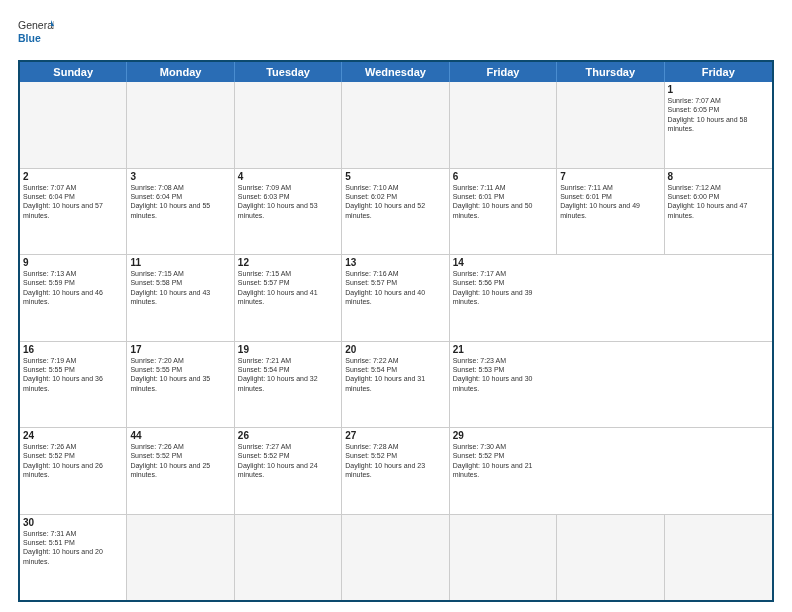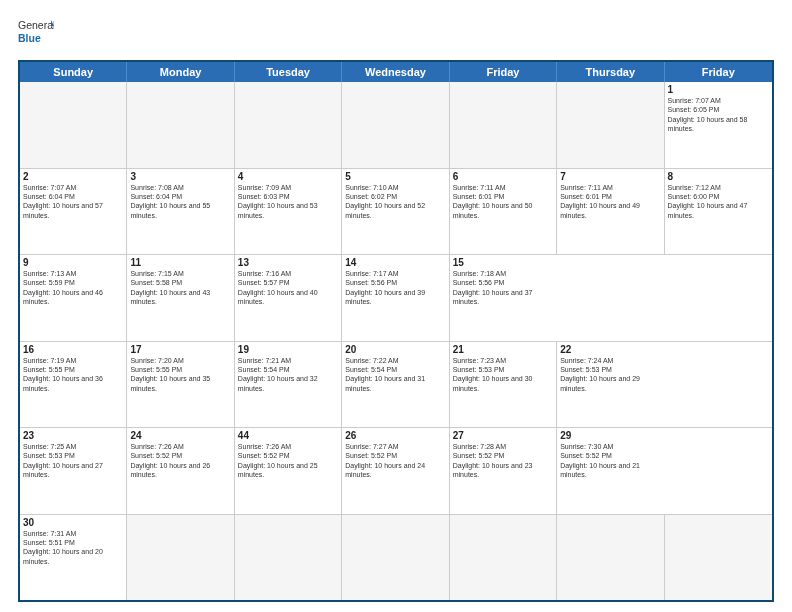--- a/index.html
+++ b/index.html
@@ -171,31 +171,31 @@
         <div class="cal-row">
           <div class="cal-cell">
             <span class="day-number">9</span>
             <div class="cell-info">Sunrise: 7:13 AM<br>Sunset: 5:59 PM<br>Daylight: 10 hours and 46 minutes.</div>
           </div>
           <div class="cal-cell">
             <span class="day-number">11</span>
             <div class="cell-info">Sunrise: 7:15 AM<br>Sunset: 5:58 PM<br>Daylight: 10 hours and 43 minutes.</div>
           </div>
           <div class="cal-cell">
+            <span class="day-number">12</span>
+            <div class="cell-info">Sunrise: 7:15 AM<br>Sunset: 5:57 PM<br>Daylight: 10 hours and 41 minutes.</div>
+          </div>
+          <div class="cal-cell">
             <span class="day-number">13</span>
             <div class="cell-info">Sunrise: 7:16 AM<br>Sunset: 5:57 PM<br>Daylight: 10 hours and 40 minutes.</div>
           </div>
           <div class="cal-cell">
             <span class="day-number">14</span>
             <div class="cell-info">Sunrise: 7:17 AM<br>Sunset: 5:56 PM<br>Daylight: 10 hours and 39 minutes.</div>
           </div>
-          <div class="cal-cell">
-            <span class="day-number">15</span>
-            <div class="cell-info">Sunrise: 7:18 AM<br>Sunset: 5:56 PM<br>Daylight: 10 hours and 37 minutes.</div>
-          </div>
         </div>
         <div class="cal-row">
           <div class="cal-cell">
             <span class="day-number">16</span>
             <div class="cell-info">Sunrise: 7:19 AM<br>Sunset: 5:55 PM<br>Daylight: 10 hours and 36 minutes.</div>
           </div>
           <div class="cal-cell">
             <span class="day-number">17</span>
             <div class="cell-info">Sunrise: 7:20 AM<br>Sunset: 5:55 PM<br>Daylight: 10 hours and 35 minutes.</div>
           </div>
@@ -204,30 +204,22 @@
             <div class="cell-info">Sunrise: 7:21 AM<br>Sunset: 5:54 PM<br>Daylight: 10 hours and 32 minutes.</div>
           </div>
           <div class="cal-cell">
             <span class="day-number">20</span>
             <div class="cell-info">Sunrise: 7:22 AM<br>Sunset: 5:54 PM<br>Daylight: 10 hours and 31 minutes.</div>
           </div>
           <div class="cal-cell">
             <span class="day-number">21</span>
             <div class="cell-info">Sunrise: 7:23 AM<br>Sunset: 5:53 PM<br>Daylight: 10 hours and 30 minutes.</div>
           </div>
-          <div class="cal-cell">
-            <span class="day-number">22</span>
-            <div class="cell-info">Sunrise: 7:24 AM<br>Sunset: 5:53 PM<br>Daylight: 10 hours and 29 minutes.</div>
-          </div>
-        </div>
-        <div class="cal-row">
-          <div class="cal-cell">
-            <span class="day-number">23</span>
-            <div class="cell-info">Sunrise: 7:25 AM<br>Sunset: 5:53 PM<br>Daylight: 10 hours and 27 minutes.</div>
-          </div>
+        </div>
+        <div class="cal-row">
           <div class="cal-cell">
             <span class="day-number">24</span>
             <div class="cell-info">Sunrise: 7:26 AM<br>Sunset: 5:52 PM<br>Daylight: 10 hours and 26 minutes.</div>
           </div>
           <div class="cal-cell">
             <span class="day-number">44</span>
             <div class="cell-info">Sunrise: 7:26 AM<br>Sunset: 5:52 PM<br>Daylight: 10 hours and 25 minutes.</div>
           </div>
           <div class="cal-cell">
             <span class="day-number">26</span>

